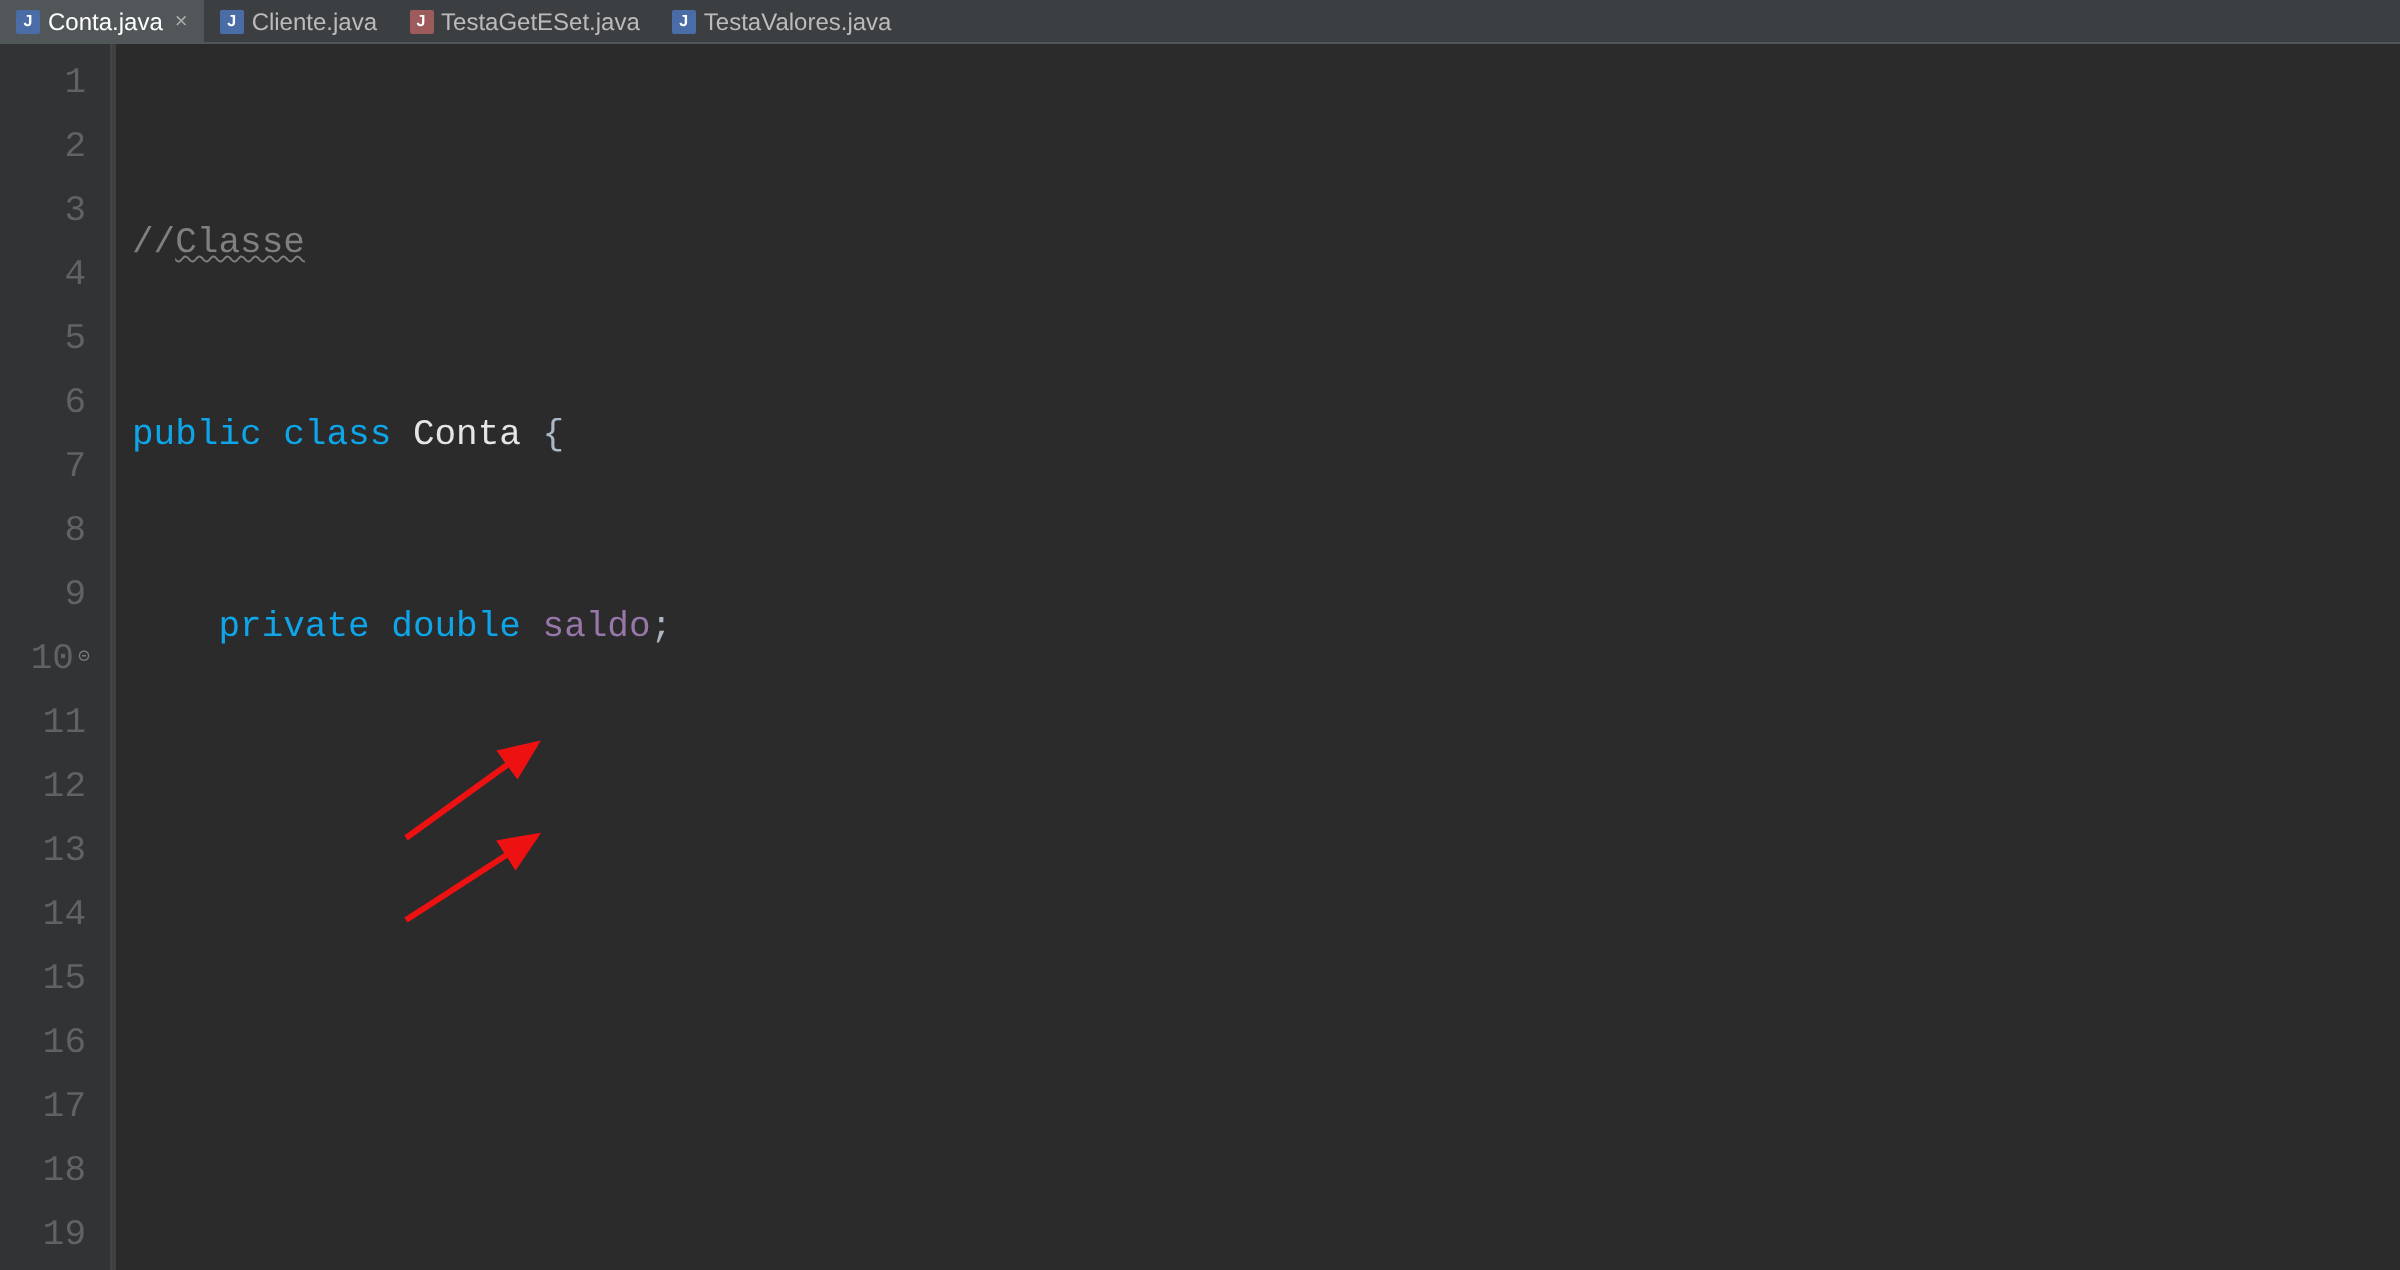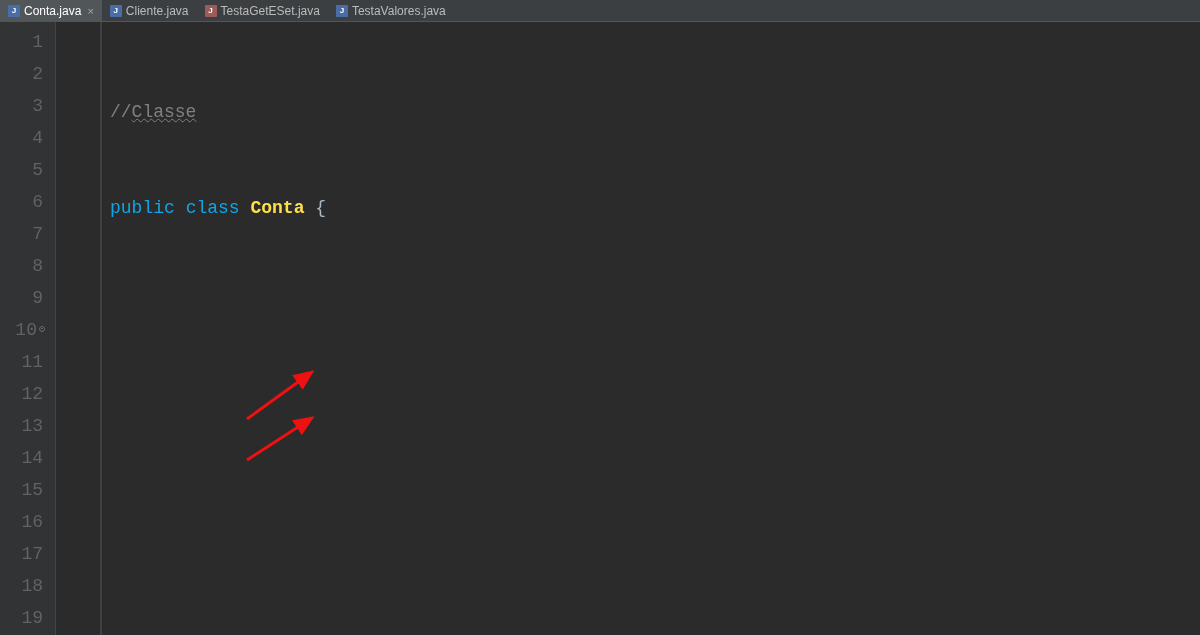--- a/index.html
+++ b/index.html
@@ -75,31 +75,30 @@
   .gutter .ln.mark::after {
     content: "⊝";
     font-size: 10px;
     color: #787878;
     position: relative;
     top: -3px;
     left: 2px;
   }
   .code {
     flex: 1;
-    padding: 10px 0 4px 8px;
+    padding: 20px 0 4px 8px;
     color: #a9b7c6;
     line-height: 32px;
     white-space: pre;
     position: relative;
     border-left: 2px solid #a0a0a030;
-    margin-left: 44px;
   }
   .code .row { height: 32px; display: block; }
   .kw { color: #0ea5e9; }
-  .cls { color: #fde047; font-weight: bold; }
+  .cls { color: #e5e5e5; }
   .field { color: #9876aa; }
   .cmt { color: #808080; }
   .cmt .wavy { text-decoration: underline wavy #808080; text-decoration-thickness: 1px; }
   .punct { color: #a9b7c6; }
   .arrow {
     position: absolute;
     pointer-events: none;
   }
 </style>
 </head>
@@ -144,20 +143,21 @@
     <div class="ln">15</div>
     <div class="ln">16</div>
     <div class="ln">17</div>
     <div class="ln">18</div>
     <div class="ln">19</div>
   </div>
 
   <div class="code">
     <span class="row"><span class="cmt"><span>//</span><span class="wavy">Classe</span></span></span>
     <span class="row"><span class="kw">public</span> <span class="kw">class</span> <span class="cls">Conta</span> <span class="punct">{</span></span>
+    <span class="row">    <span class="kw">private</span> <span class="kw">double</span> <span class="field">saldo</span><span class="punct">;</span></span>
     
     
     
     
     
     
     
     
     
     

